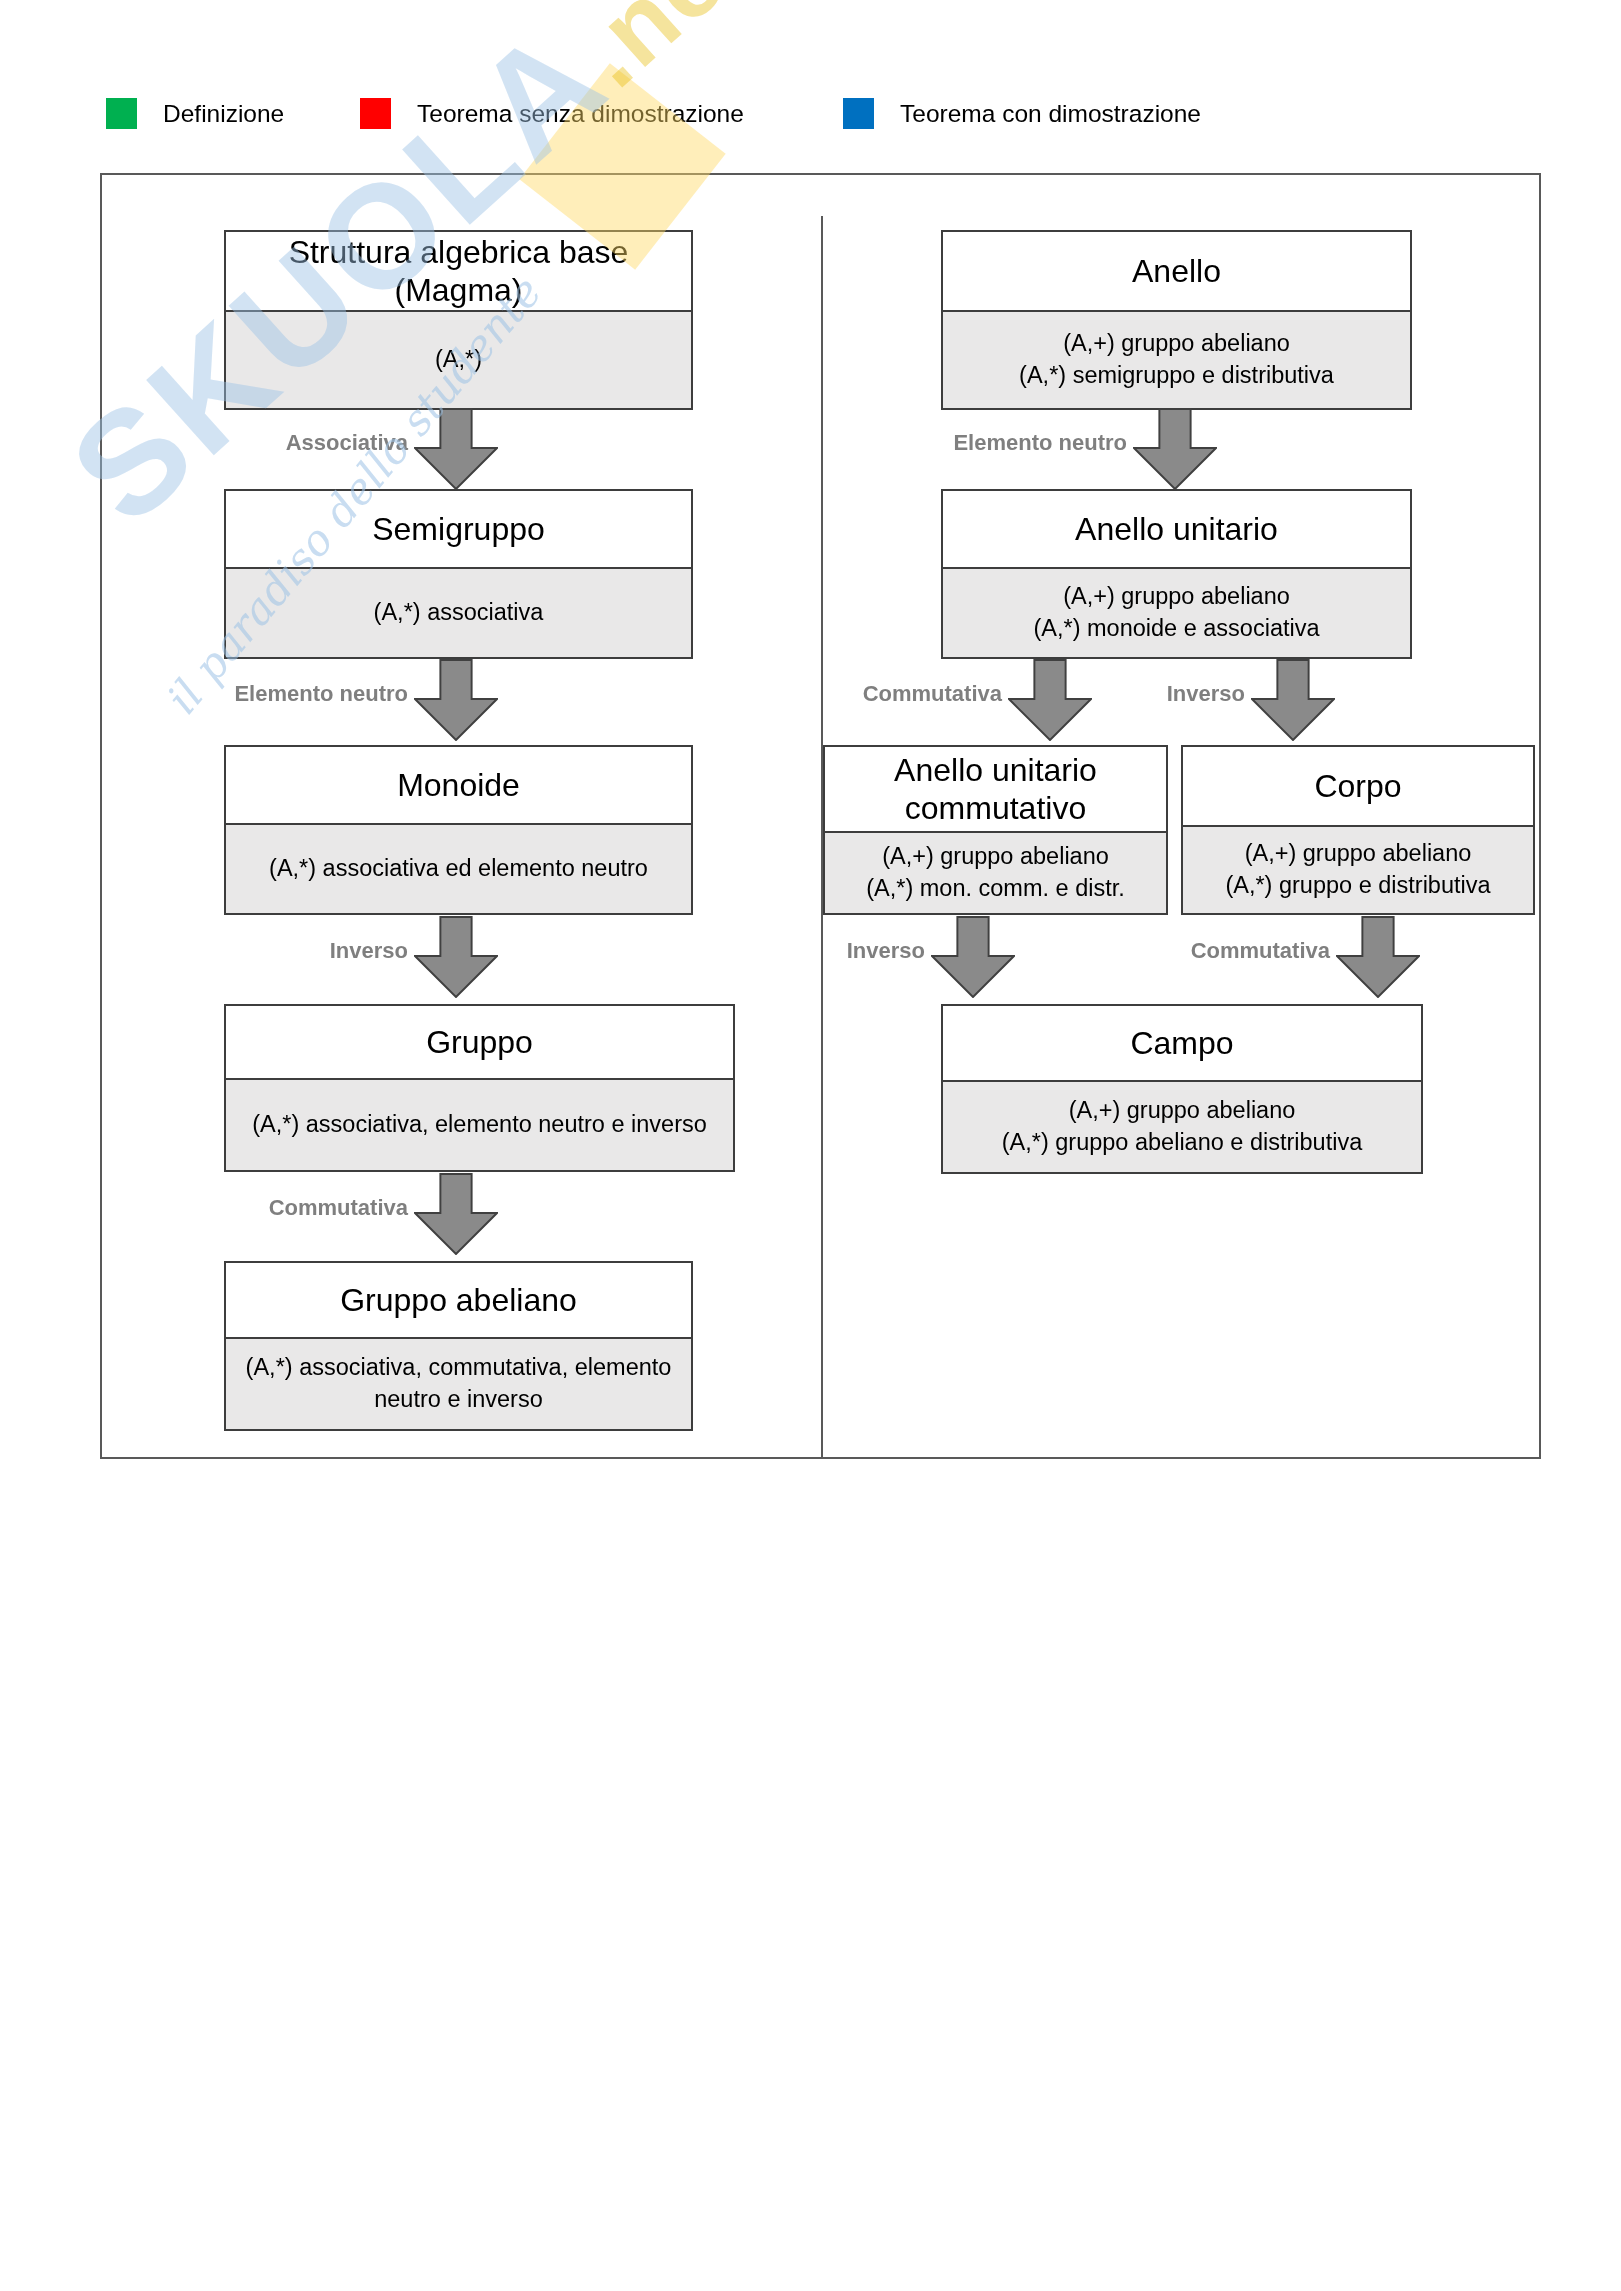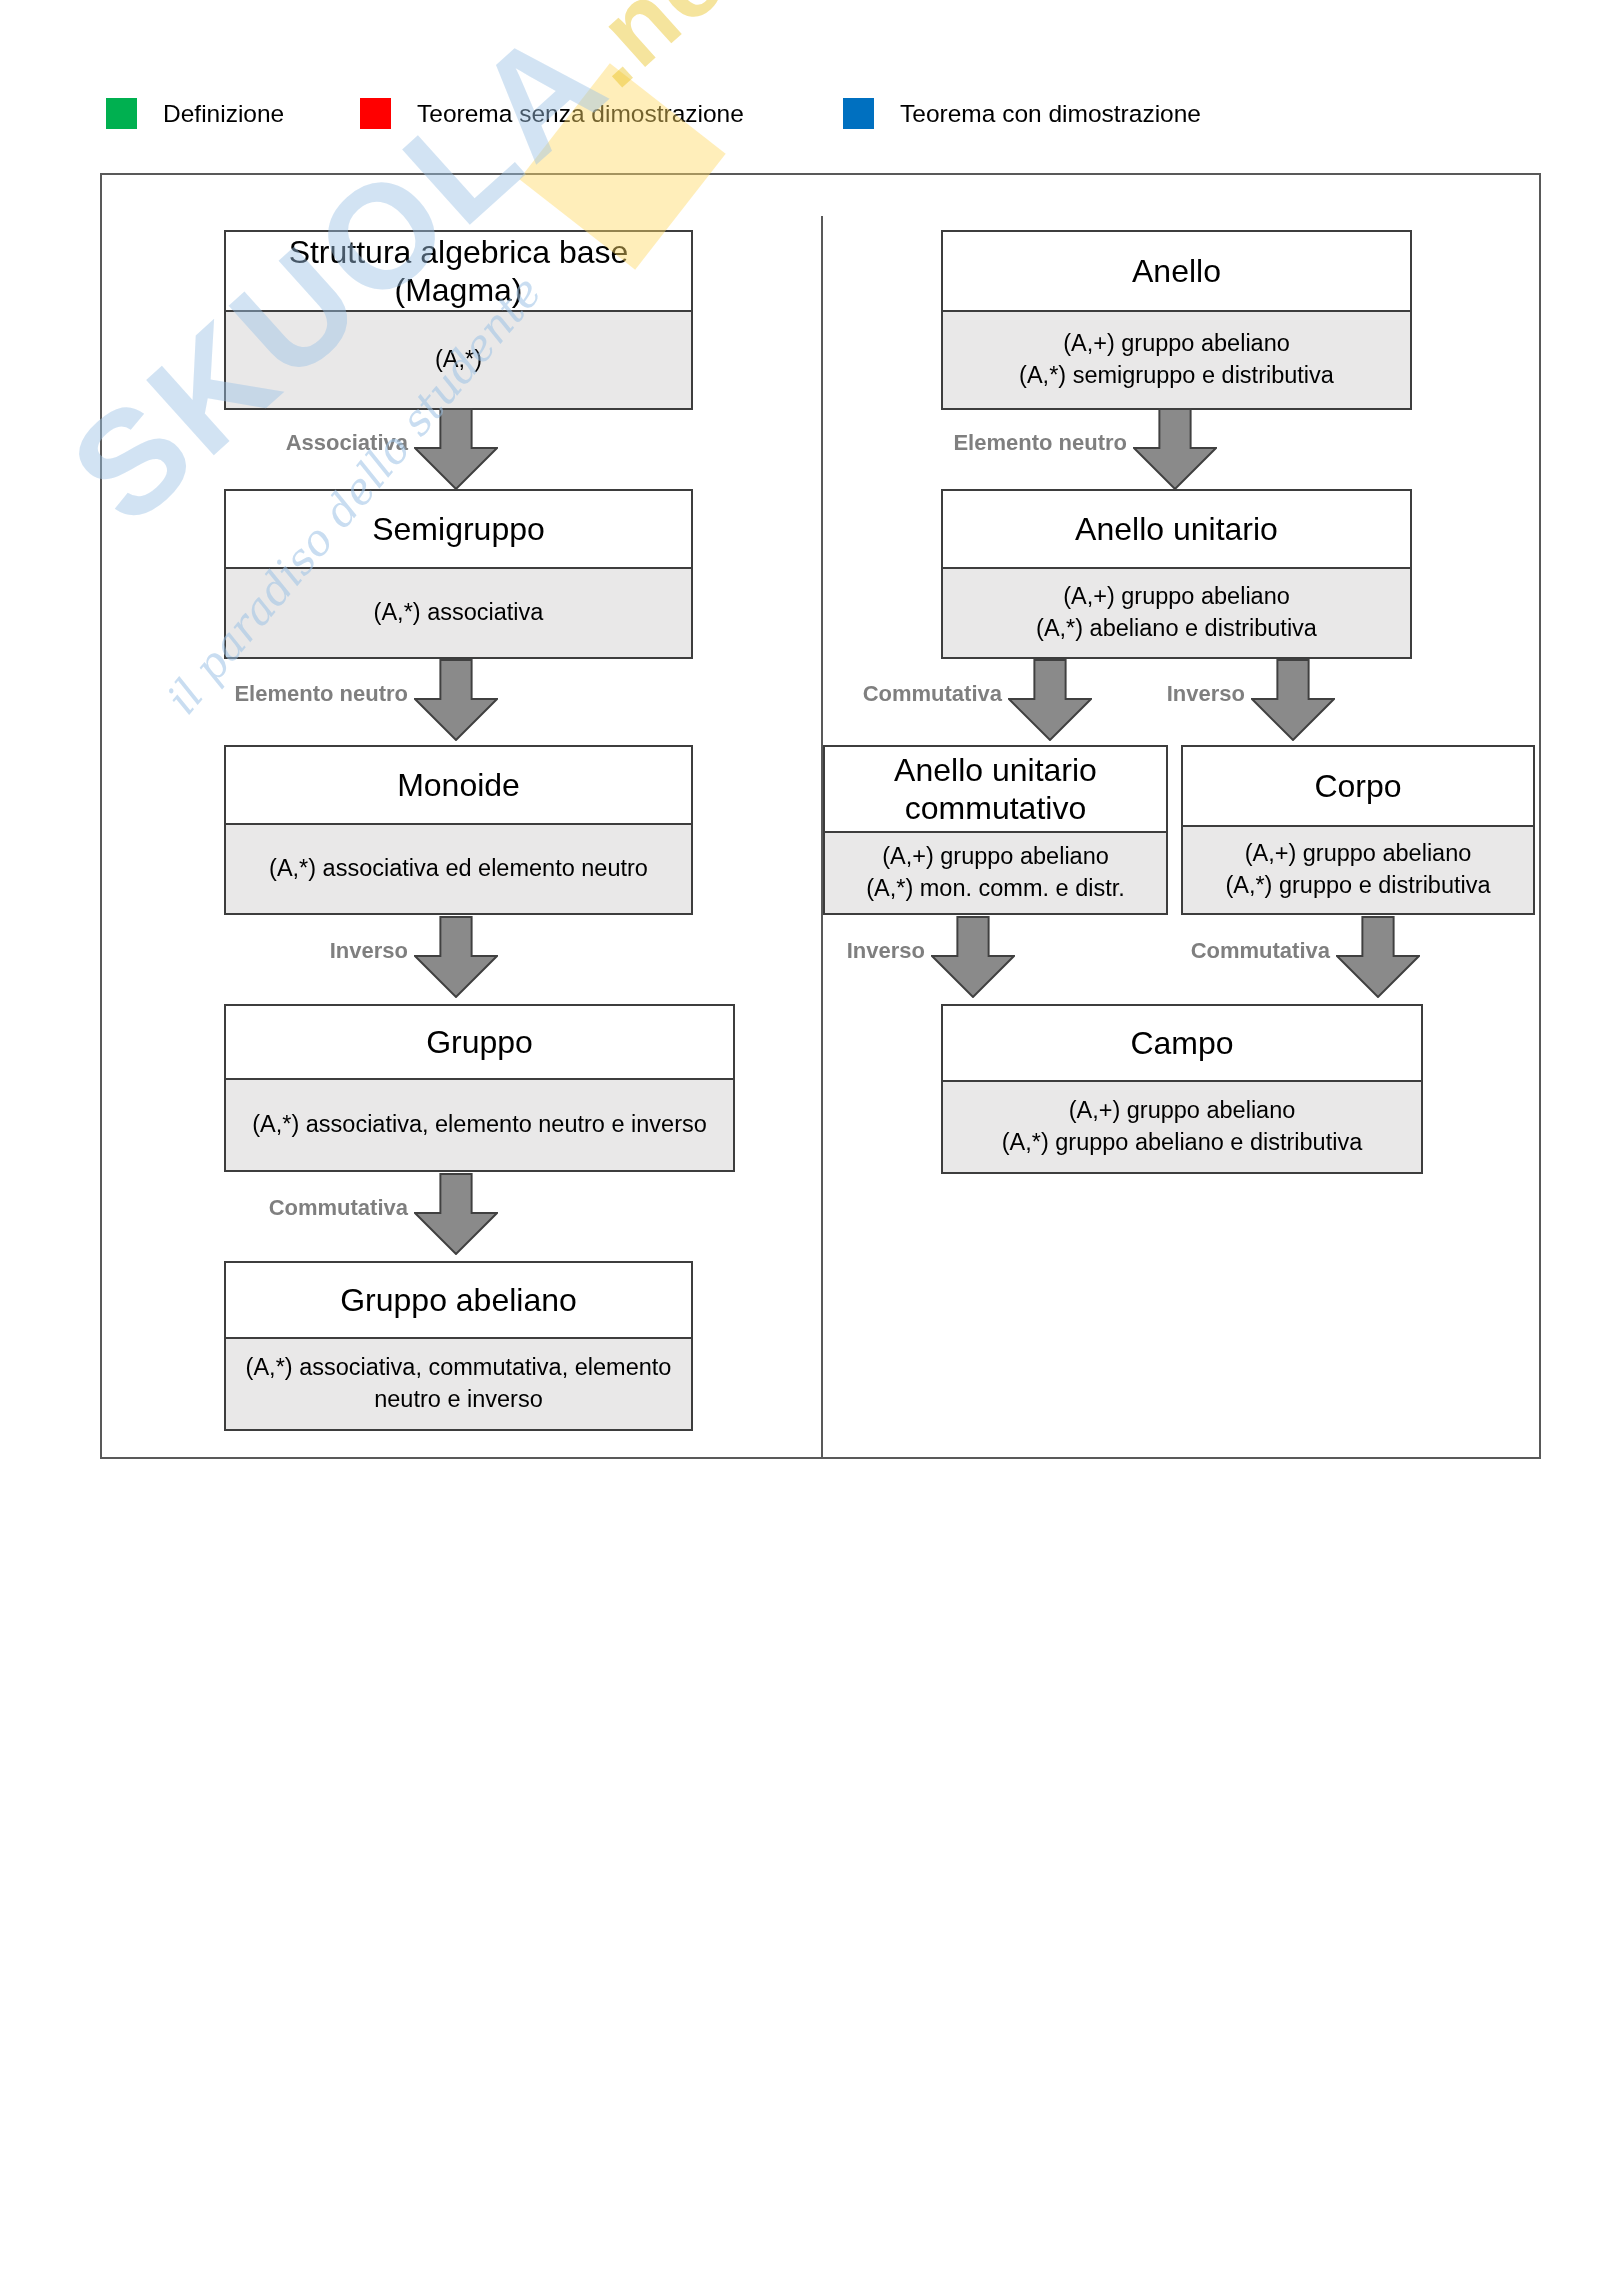--- a/index.html
+++ b/index.html
@@ -131,21 +131,21 @@
       <span class="arrow-label">Elemento neutro</span>
       <svg width="84" height="82" viewBox="0 0 86 84">
         <polygon points="27,1 59,1 59,41 85,41 43,83 1,41 27,41" fill="#8a8a8a" stroke="#404040" stroke-width="2"></polygon>
       </svg>
     </div>
 
     <div class="box" style="left:839px;top:314px;width:471px">
       <div class="box-title" style="height:80px">Anello unitario</div>
       <div class="box-body" style="height:90px">
         <div>(A,+) gruppo abeliano</div>
-        <div>(A,*) abeliano e distributiva</div>
+        <div>(A,*) monoide e associativa</div>
       </div>
     </div>
 
     <div class="block-arrow" style="left:906px;top:484px">
       <span class="arrow-label">Commutativa</span>
       <svg width="84" height="82" viewBox="0 0 86 84">
         <polygon points="27,1 59,1 59,41 85,41 43,83 1,41 27,41" fill="#8a8a8a" stroke="#404040" stroke-width="2"></polygon>
       </svg>
     </div>
     <div class="block-arrow" style="left:1149px;top:484px">

